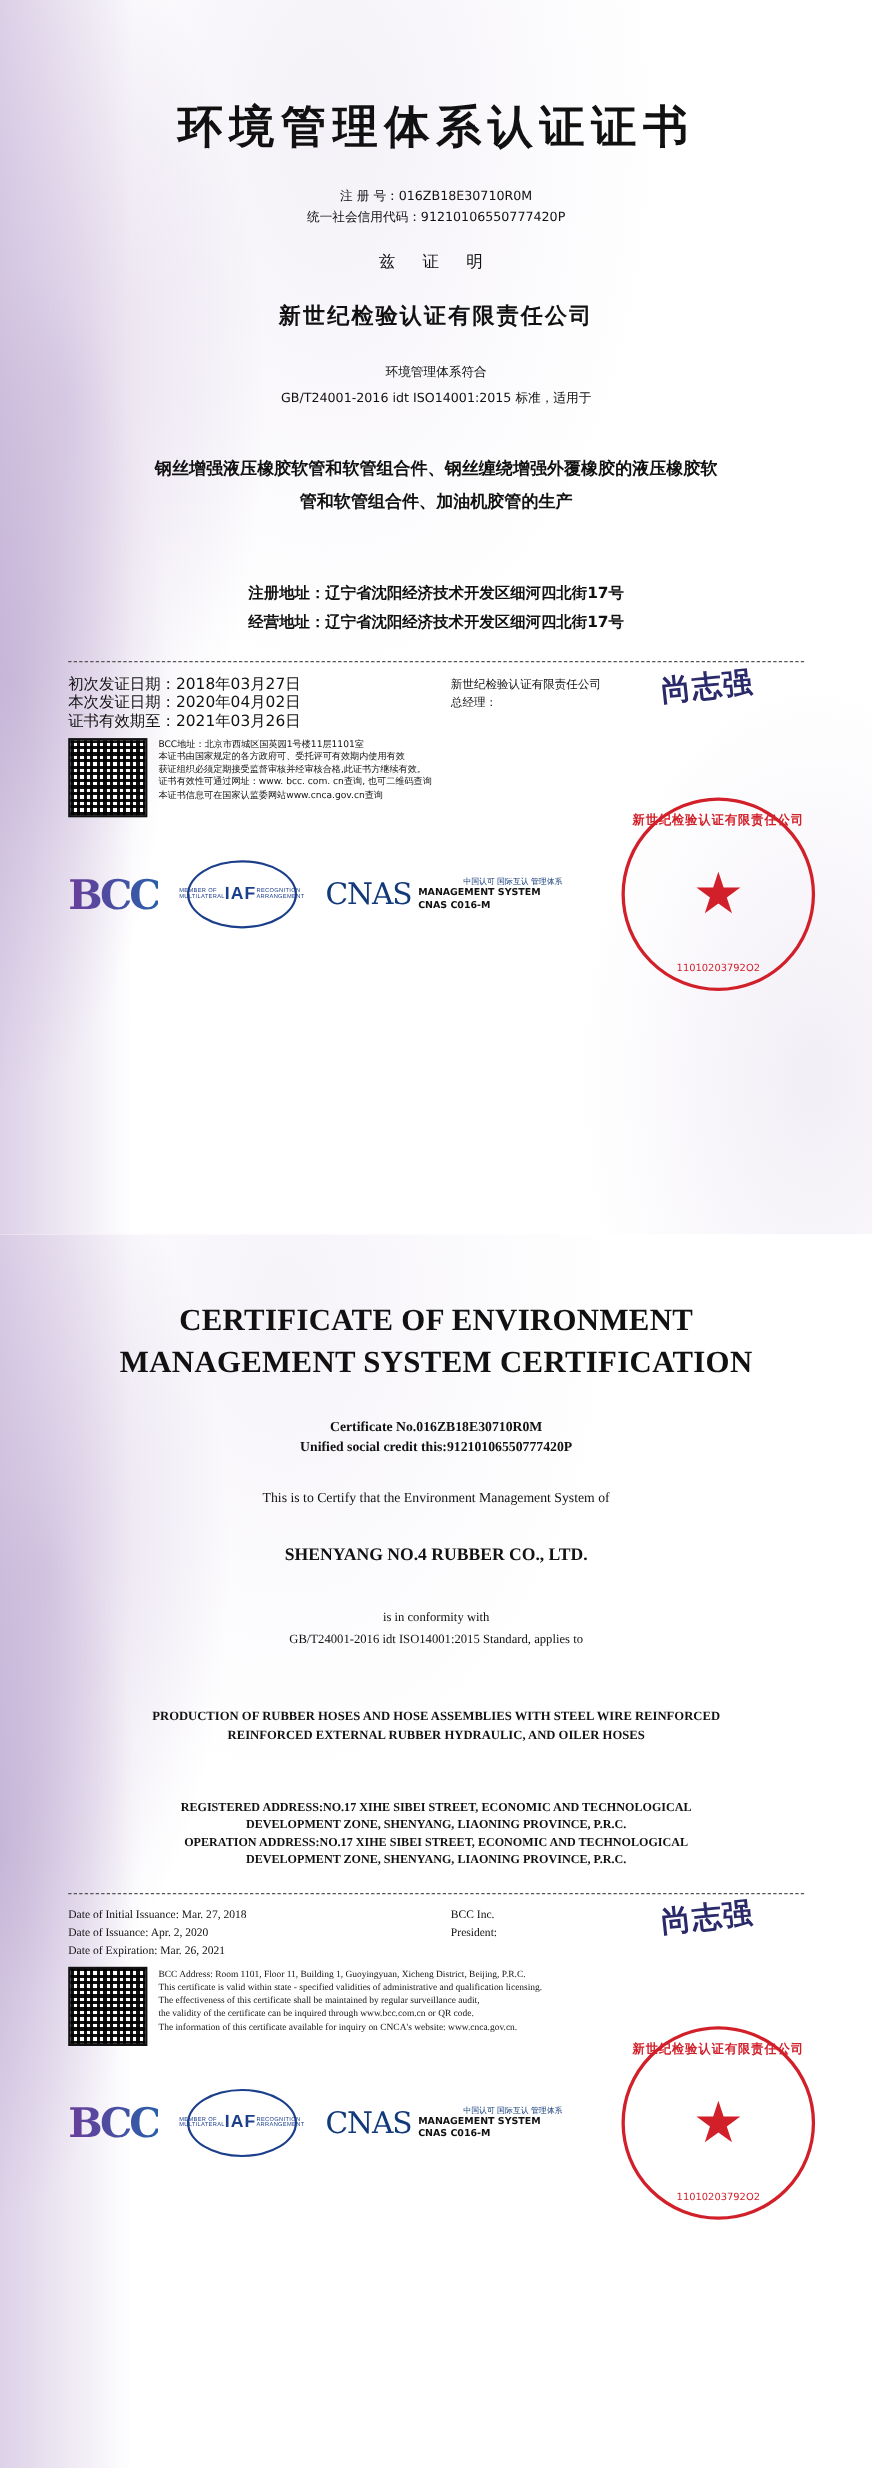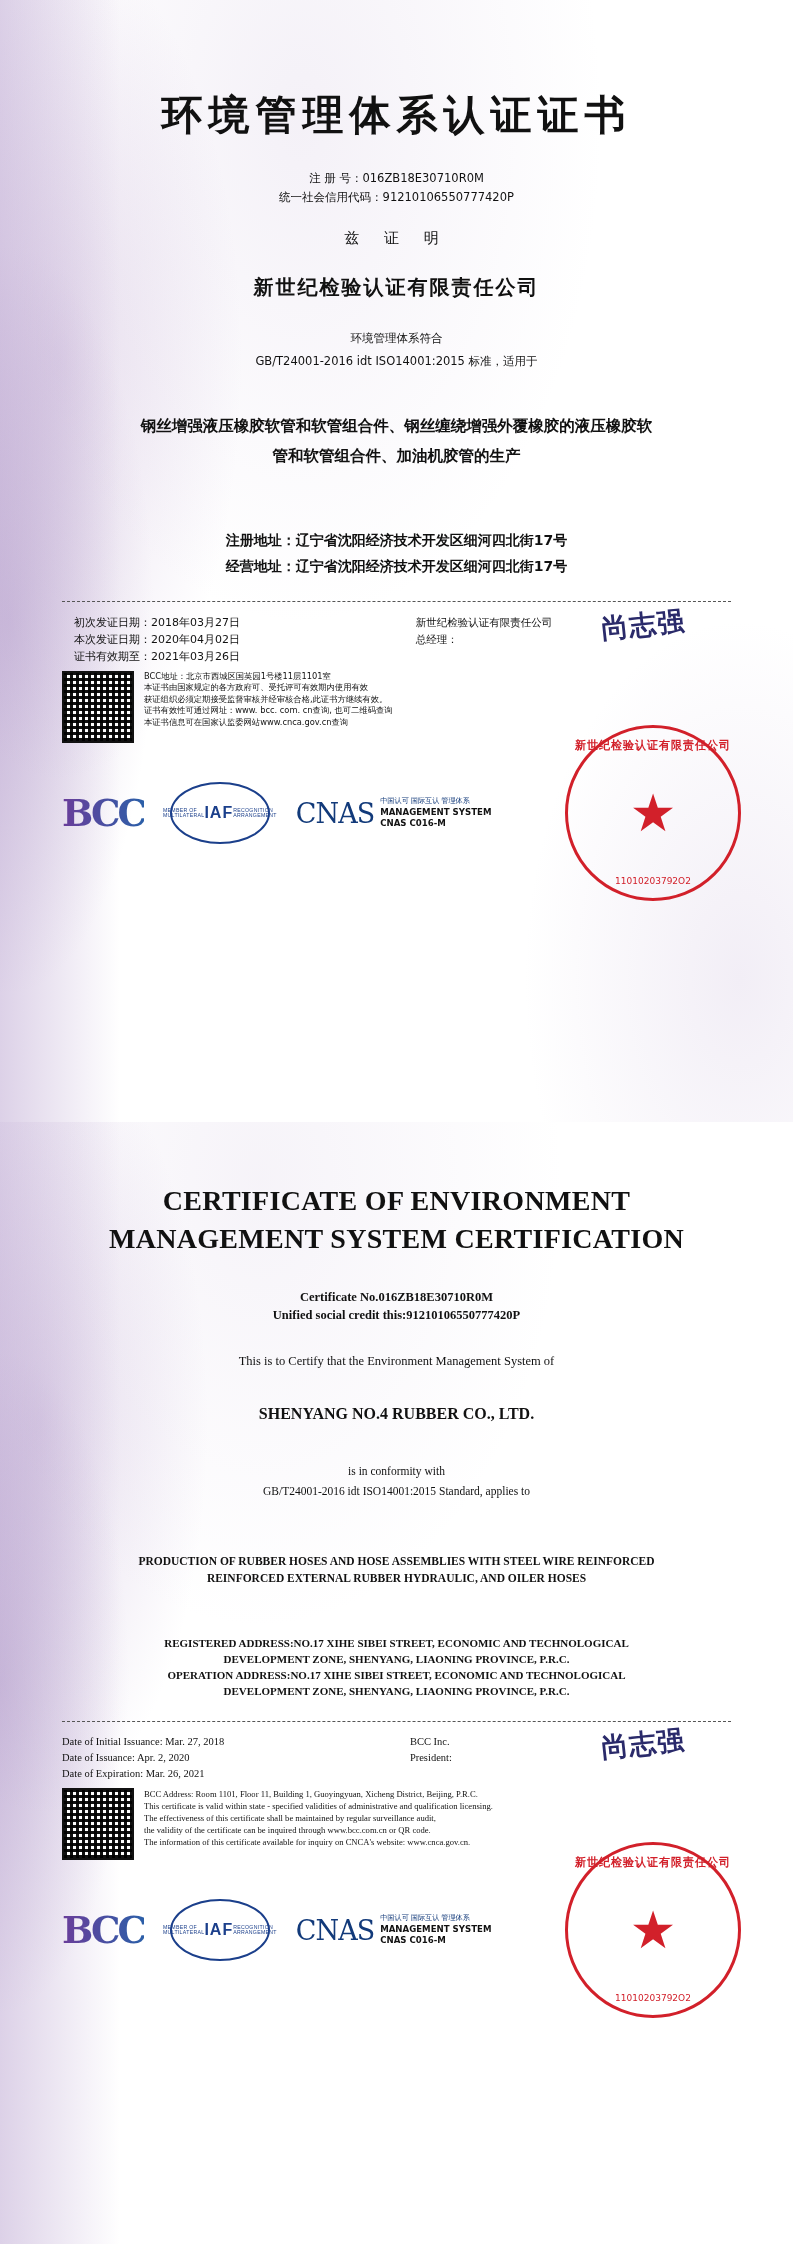--- a/index.html
+++ b/index.html
@@ -32,21 +32,21 @@
   .cn-company{text-align:center;margin-top:26px;font-size:20px;font-weight:bold;letter-spacing:2px;
     font-family:"DejaVu Sans",sans-serif;}
   .cn-conform{text-align:center;margin-top:30px;font-size:11.5px;font-family:"DejaVu Sans",sans-serif;}
   .cn-std{text-align:center;margin-top:8px;font-size:11.5px;font-family:"DejaVu Sans",sans-serif;}
   .cn-scope{text-align:center;margin-top:42px;font-size:15.5px;font-weight:bold;line-height:30px;
     font-family:"DejaVu Sans",sans-serif;padding:0 95px;}
   .cn-addr{text-align:center;margin-top:56px;font-size:14px;line-height:26px;font-weight:bold;
     font-family:"DejaVu Sans",sans-serif;}
   .dashed{border-top:1px dashed #555;margin:22px 62px 0 62px;}
   .cn-dates-row{display:flex;margin:12px 62px 0 62px;font-family:"DejaVu Sans",sans-serif;}
-  .cn-dates{width:52%;font-size:11px;line-height:17px;margin-left:12px;}
+  .cn-dates{width:52%;font-size:14px;line-height:17px;}
   .cn-issuer{width:48%;font-size:10.5px;line-height:17px;position:relative;}
   .sig{position:absolute;right:46px;top:2px;font-family:"DejaVu Serif",serif;font-size:27px;color:#2a2a6a;
     transform:rotate(-6deg);font-weight:bold;letter-spacing:1px;}
   .cn-mid{display:flex;margin:6px 62px 0 62px;}
   .qr{width:68px;height:68px;flex:0 0 68px;
     background:
       repeating-linear-gradient(0deg,#111 0 3px,#fff 3px 6px),
       repeating-linear-gradient(90deg,#111 0 3px,#fff 3px 6px);
     background-blend-mode:multiply;border:2px solid #111;}
   .cn-fine{font-size:8.3px;line-height:11.4px;margin-left:10px;font-family:"DejaVu Sans",sans-serif;color:#111;}
@@ -54,21 +54,21 @@
   
   .logos{position:relative;display:flex;align-items:center;gap:26px;margin:34px 0 0 62px;height:72px;}
   .logo-bcc{font-family:"DejaVu Serif",serif;font-size:37px;font-weight:bold;letter-spacing:-3px;
     background:linear-gradient(90deg,#6a3d9a,#2b5fa8);-webkit-background-clip:text;background-clip:text;color:transparent;}
   .logo-iaf{width:96px;height:58px;border:2px solid #1b3f8b;border-radius:50%;display:flex;flex-direction:row;
     align-items:center;justify-content:center;color:#1b3f8b;line-height:1.05;}
   .logo-iaf .t{font-size:5.2px;letter-spacing:.3px;}
   .logo-iaf .m{font-size:16px;font-weight:bold;letter-spacing:1px;}
   .logo-cnas{display:flex;align-items:center;gap:6px;}
   .cnas-mark{font-family:"DejaVu Serif",serif;font-size:27px;font-weight:normal;color:#123a7a;letter-spacing:-1px;}
-  .cnas-txt{font-size:7.2px;line-height:9.4px;color:#123a7a;font-family:Liberation Serif, serif;}
+  .cnas-txt{font-size:7.2px;line-height:9.4px;color:#123a7a;font-family:Liberation Sans, sans-serif;margin-left:41px;}
   .cnas-ms{font-size:8.6px;font-weight:bold;color:#111;line-height:11px;font-family:"DejaVu Sans",sans-serif;}
   .seal{position:absolute;right:52px;width:170px;height:170px;border:3px solid #d2202a;border-radius:50%;
     color:#d2202a;}
   .seal .star{position:absolute;left:50%;top:50%;transform:translate(-50%,-50%);font-size:52px;color:#d2202a;line-height:1;}
   .seal .arc{position:absolute;left:0;right:0;top:10px;text-align:center;font-size:11px;font-weight:bold;
     letter-spacing:1px;font-family:"DejaVu Sans",sans-serif;transform:scaleY(1.05);}
   .seal .bot{position:absolute;left:0;right:0;bottom:12px;text-align:center;font-size:9px;font-family:"DejaVu Sans",sans-serif;}
 
   
   .en-title{font-family:"Liberation Serif",serif;font-weight:bold;text-align:center;font-size:28px;

